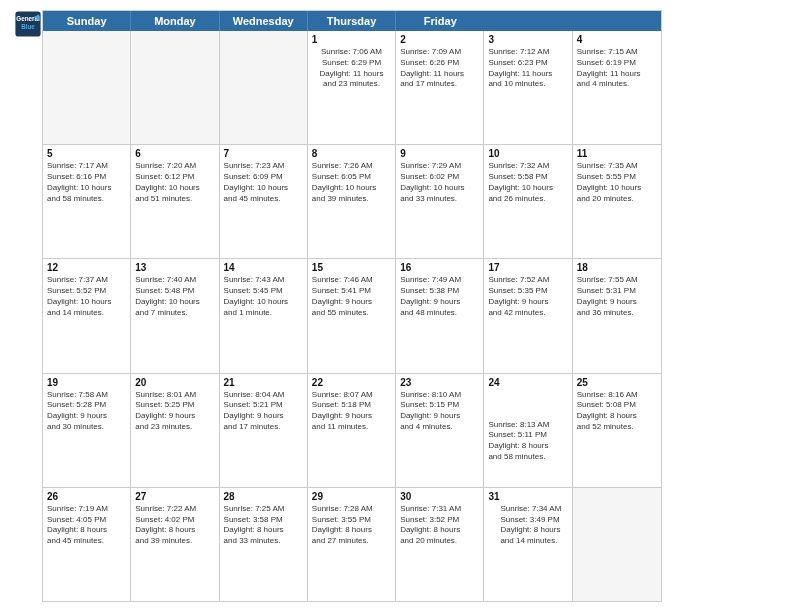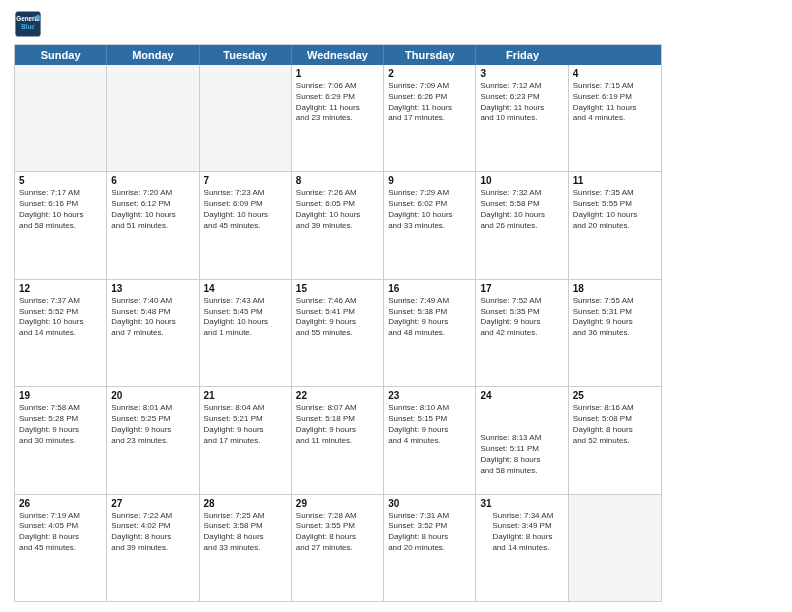--- a/index.html
+++ b/index.html
@@ -8,21 +8,21 @@
       background: #fff;
       width: 792px;
       height: 612px;
       overflow: hidden;
     }
     .page {
       width: 676px;
       height: 612px;
       padding: 10px 14px 10px 14px;
       display: flex;
-      flex-direction: column;
+      flex-direction: row;
     }
     .header {
       display: flex;
       justify-content: space-between;
       align-items: flex-start;
       margin-bottom: 6px;
     }
     .logo {
       display: flex;
       align-items: center;
@@ -116,33 +116,32 @@
     <div class="title-block">
       <div class="month-title"></div>
       <div class="location"></div>
     </div>
   </div>
 
   <div class="calendar">
     <div class="cal-header-row">
     <div class="cal-header-cell">Sunday</div>
         <div class="cal-header-cell">Monday</div>
-        <div class="cal-header-cell">Tuesday</div>
         <div class="cal-header-cell">Wednesday</div>
         <div class="cal-header-cell">Thursday</div>
         <div class="cal-header-cell">Friday</div>
       </div>
     <div class="cal-body">
     <div class="cal-row">
           <div class="cal-cell empty"></div>
           <div class="cal-cell empty"></div>
           <div class="cal-cell empty"></div>
           <div class="cal-cell">
             <div class="day-num">1</div>
-            <div class="cell-text" style="white-space: pre-line;">Sunrise: 7:06 AM
+            <div class="cell-text" style="white-space: pre-line; text-align: center;">Sunrise: 7:06 AM
 Sunset: 6:29 PM
 Daylight: 11 hours
 and 23 minutes.</div>
           </div>
           <div class="cal-cell">
             <div class="day-num">2</div>
             <div class="cell-text" style="white-space: pre-line;">Sunrise: 7:09 AM
 Sunset: 6:26 PM
 Daylight: 11 hours
 and 17 minutes.</div>

